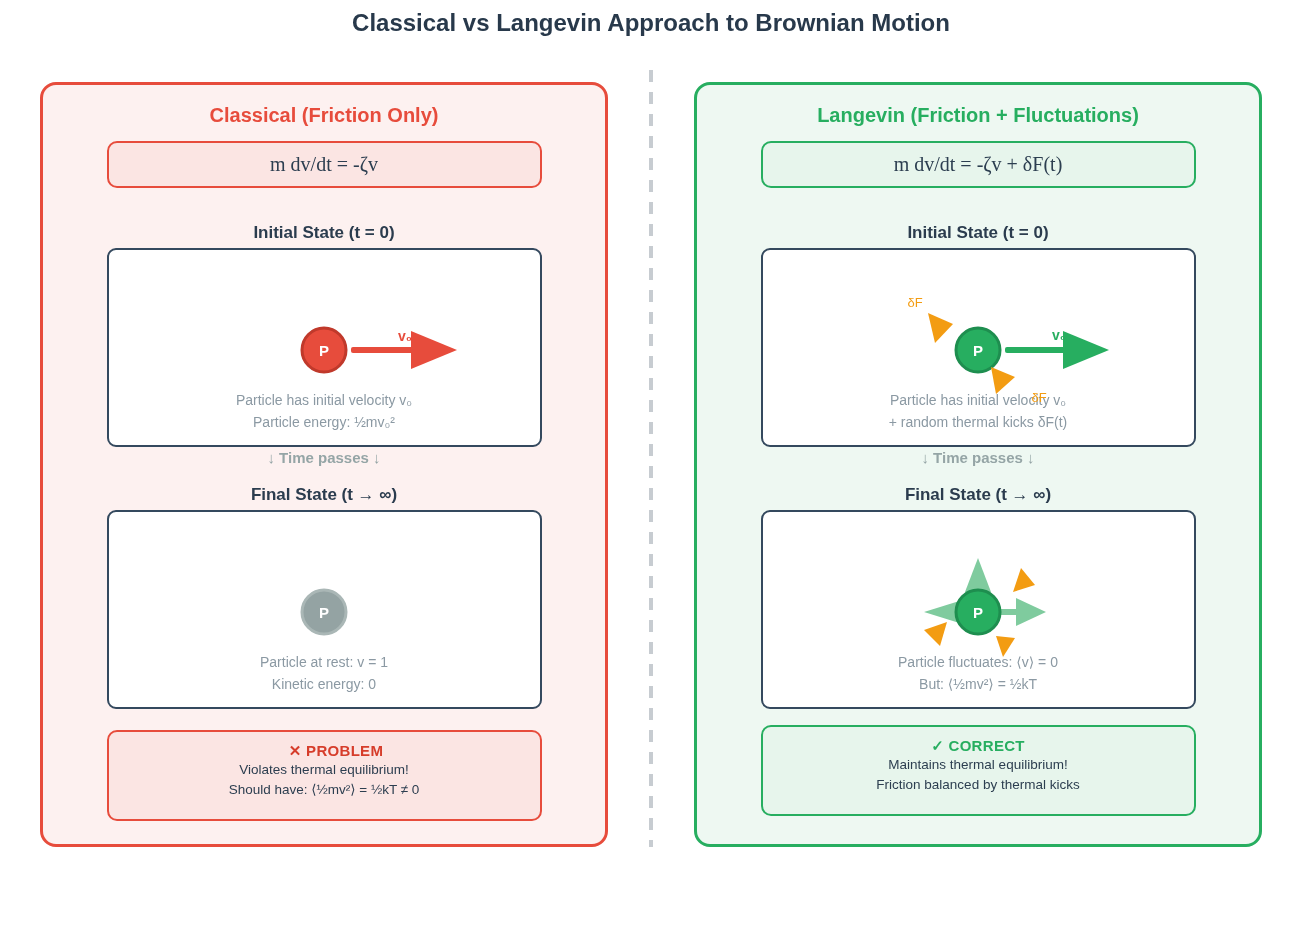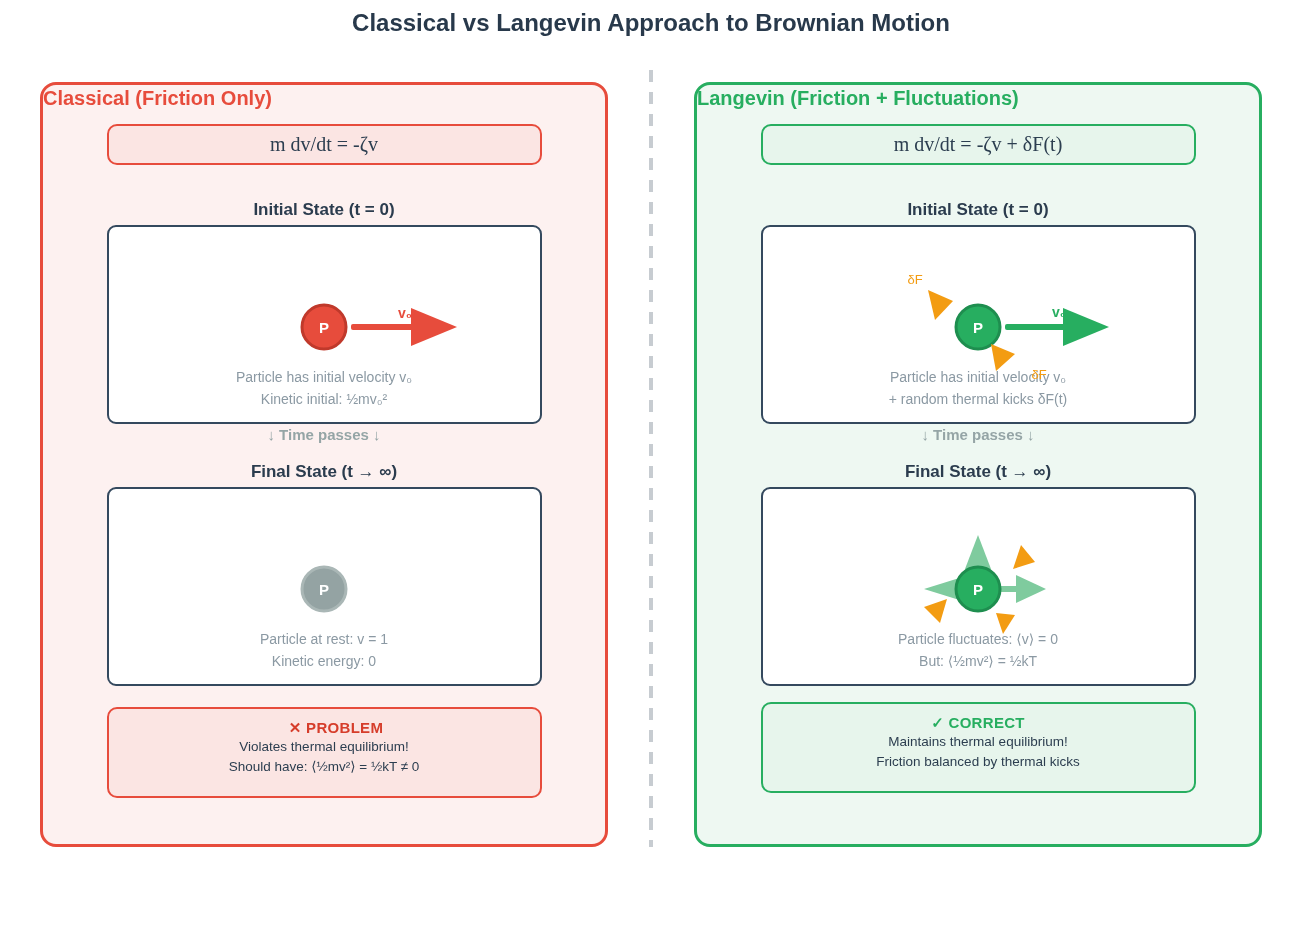--- a/index.html
+++ b/index.html
@@ -17,26 +17,26 @@
     position:absolute; left:649px; top:70px; width:4px; height:777px;
     background:repeating-linear-gradient(to bottom,#c7ccd1 0 12px,transparent 12px 22px);
   }
   .panel {
     position:absolute; top:82px; width:568px; height:765px;
     border-radius:16px; box-sizing:border-box; border:3px solid;
   }
   .panel.classical { left:40px; border-color:#e74c3c; background:#fdf1f0; }
   .panel.langevin  { left:694px; border-color:#27ae60; background:#eef8f2; }
 
-  .panel-title { font-size:20px; font-weight:bold; line-height:26px; }
+  .panel-title { padding-top:17px; text-align:center; font-size:20px; font-weight:bold; line-height:26px; }
   .classical .panel-title { color:#e74c3c; }
   .langevin  .panel-title { color:#27ae60; }
 
   .eq-box {
-    margin:13px auto 0; width:435px; height:41px; box-sizing:border-box;
+    margin:13px auto 0; width:435px; height:47px; box-sizing:border-box;
     border:2px solid; border-radius:10px;
     display:flex; align-items:center; justify-content:center;
     font-family:"Liberation Serif", serif; font-size:20px; color:#2c3e50;
   }
   .classical .eq-box { border-color:#e74c3c; background:#fbe5e3; }
   .langevin  .eq-box { border-color:#27ae60; background:#e7f5ec; }
 
   .state-heading { margin-top:34px; text-align:center; font-size:17px; font-weight:bold; color:#2b3c4e; line-height:22px; }
   .state-box {
     margin:4px auto 0; width:435px; height:199px; box-sizing:border-box;
@@ -80,21 +80,21 @@
   <div class="panel-title">Classical (Friction Only)</div>
 
   <div class="eq-box">
     <span>m dv/dt = -ζv</span>
   </div>
 
   <div class="state-heading">Initial State (t = 0)</div>
   <div class="state-box">
     <div class="caption">
       <span>Particle has initial velocity v₀</span>
-      <span>Kinetic initial: ½mv₀²</span>
+      <span>Particle energy: ½mv₀²</span>
     </div>
     <svg viewBox="0 0 431 195">
       <rect x="242" y="97" width="64" height="6" rx="2" fill="#e74c3c"></rect>
       <polygon points="302,81 302,119 348,100" fill="#e74c3c"></polygon>
       <text class="t-v0r" x="296" y="91" text-anchor="middle">v₀</text>
       <circle cx="215" cy="100" r="22" fill="#e74c3c" stroke="#c0392b" stroke-width="3"></circle>
       <text class="t-p" x="215" y="106" text-anchor="middle">P</text>
     </svg>
   </div>
 

